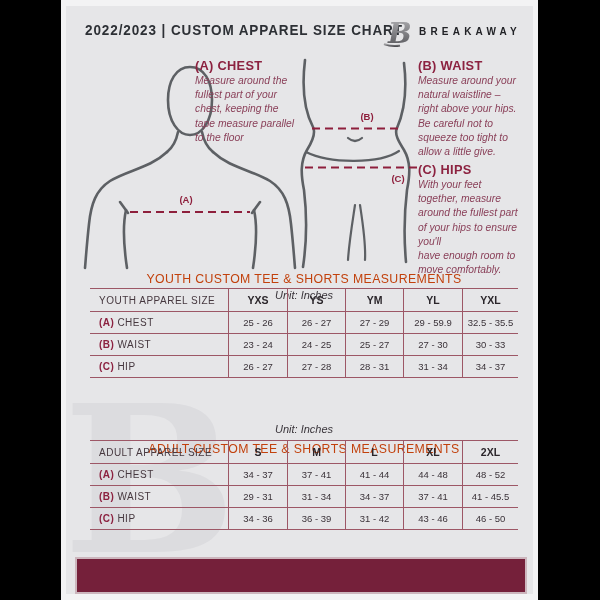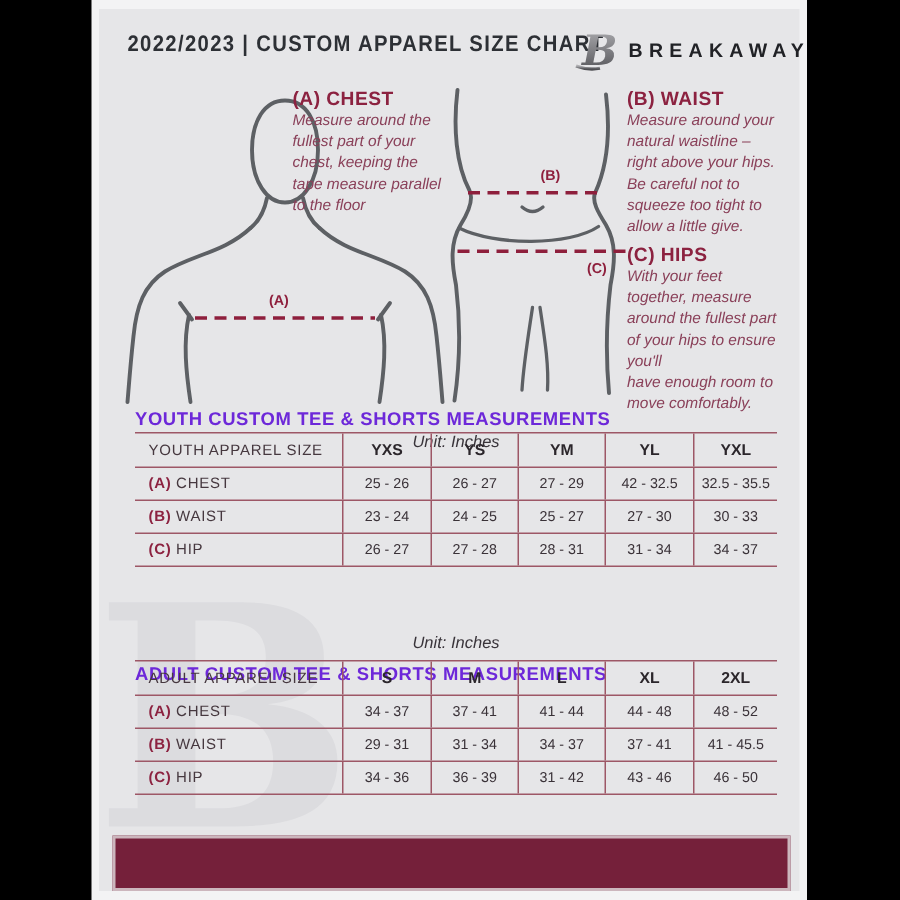--- a/index.html
+++ b/index.html
@@ -21,39 +21,39 @@
     background:#f3f3f4;overflow:hidden;padding-left:20px;}
   #page-inner{position:absolute;left:5px;right:5px;top:6px;bottom:6px;
     background:var(--pagegray);}
   .abs{position:absolute;}
 
   
   #header-title{left:24px;top:21px;font-size:15px;font-weight:bold;
     color:#2d3035;letter-spacing:1px;transform:scaleX(.9);
     transform-origin:left center;white-space:nowrap;z-index:2;}
   #logo{left:320px;top:13px;z-index:2;}
-  #brand{left:358px;top:26px;font-size:13px;font-weight:bold;
+  #brand{left:358px;top:26px;font-size:10px;font-weight:bold;
     letter-spacing:4.2px;color:#212226;z-index:2;white-space:nowrap;}
 
   
   #figures{left:0;top:55px;z-index:1;}
 
   
   .guide{z-index:2;}
   .guide h3{font-size:12.8px;font-weight:bold;color:var(--accent);
     letter-spacing:.3px;}
   .guide p{margin-top:1px;font-size:10.3px;line-height:14.2px;
     font-style:italic;color:var(--plum);white-space:pre-line;}
   #guide-chest{left:134px;top:58px;width:132px;}
   #guide-waist{left:357px;top:58px;width:120px;}
   #guide-hips{left:357px;top:162px;width:120px;}
 
   
-  .tbl-title{left:29px;width:428px;text-align:left;font-size:12.3px;
-    font-weight:bold;color:#6d28d9;letter-spacing:.4px;z-index:2;}
+  .tbl-title{left:29px;width:428px;text-align:center;font-size:12.3px;
+    font-weight:normal;color:#c2410c;letter-spacing:.4px;z-index:2;}
   .tbl-unit{left:29px;width:428px;text-align:center;font-size:11px;
     font-style:italic;color:#39343a;z-index:2;}
   #youth-title{top:272px;} #youth-unit{top:289px;}
   #adult-title{top:406px;margin-top:36px;} #adult-unit{top:423px;}
   .sizetable{left:29px;width:428px;z-index:2;border-bottom:1px solid var(--line);}
   #youth-table{top:288px;} #adult-table{top:440px;}
   .tr{display:grid;grid-template-columns:138px 59px 58px 58px 59px 56px;
     border-top:1px solid var(--line);height:22px;}
   .tr.head{height:23px;}
   .td{display:flex;align-items:center;justify-content:center;
@@ -168,21 +168,21 @@
           <div class="td size-cell">YS</div>
           <div class="td size-cell">YM</div>
           <div class="td size-cell">YL</div>
           <div class="td size-cell">YXL</div>
         </div>
         <div class="tr">
           <div class="td label-cell row-label"><span class="key">(A)</span>CHEST</div>
           <div class="td val-cell">25 - 26</div>
           <div class="td val-cell">26 - 27</div>
           <div class="td val-cell">27 - 29</div>
-          <div class="td val-cell">42 - 32.5</div>
+          <div class="td val-cell">29 - 59.9</div>
           <div class="td val-cell">32.5 - 35.5</div>
         </div>
         <div class="tr">
           <div class="td label-cell row-label"><span class="key">(B)</span>WAIST</div>
           <div class="td val-cell">23 - 24</div>
           <div class="td val-cell">24 - 25</div>
           <div class="td val-cell">25 - 27</div>
           <div class="td val-cell">27 - 30</div>
           <div class="td val-cell">30 - 33</div>
         </div>

